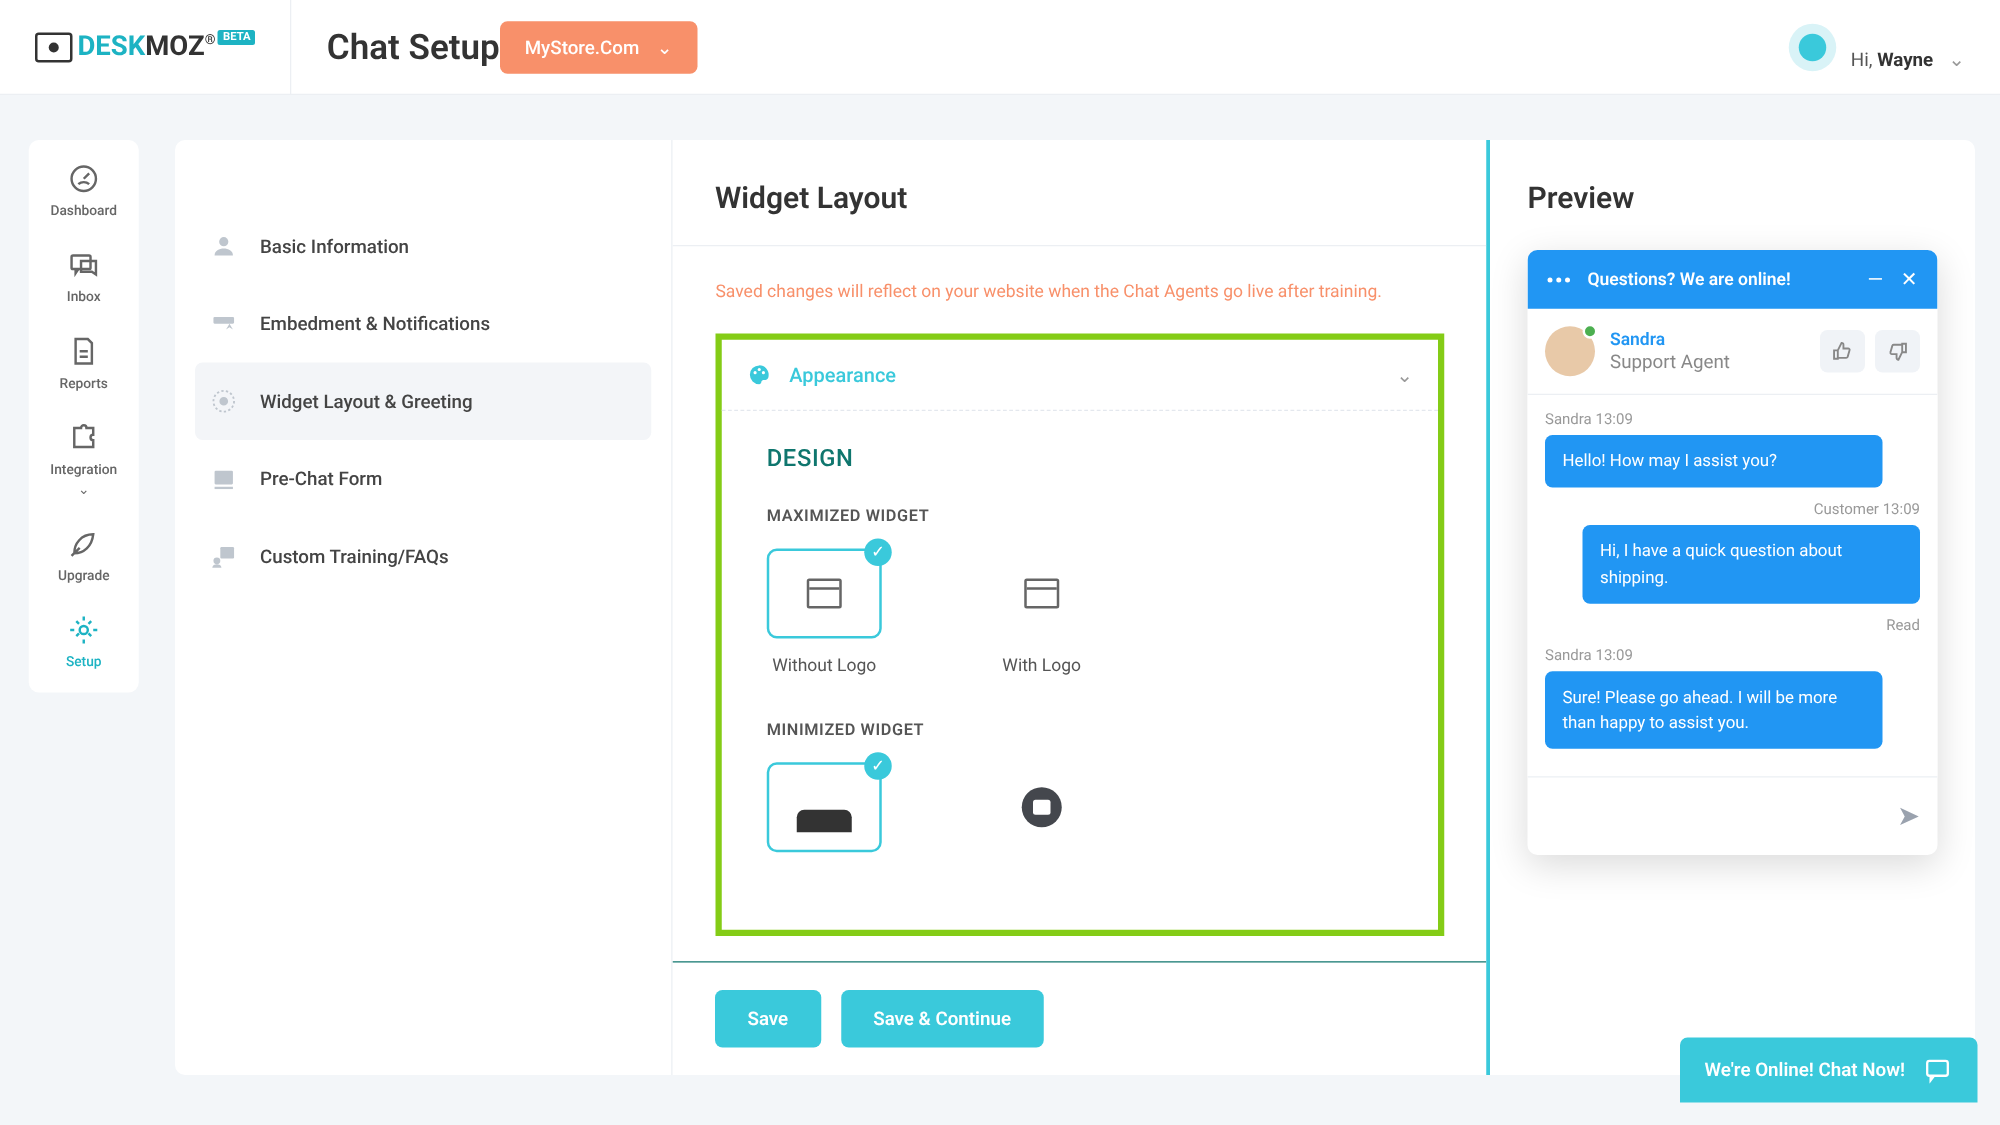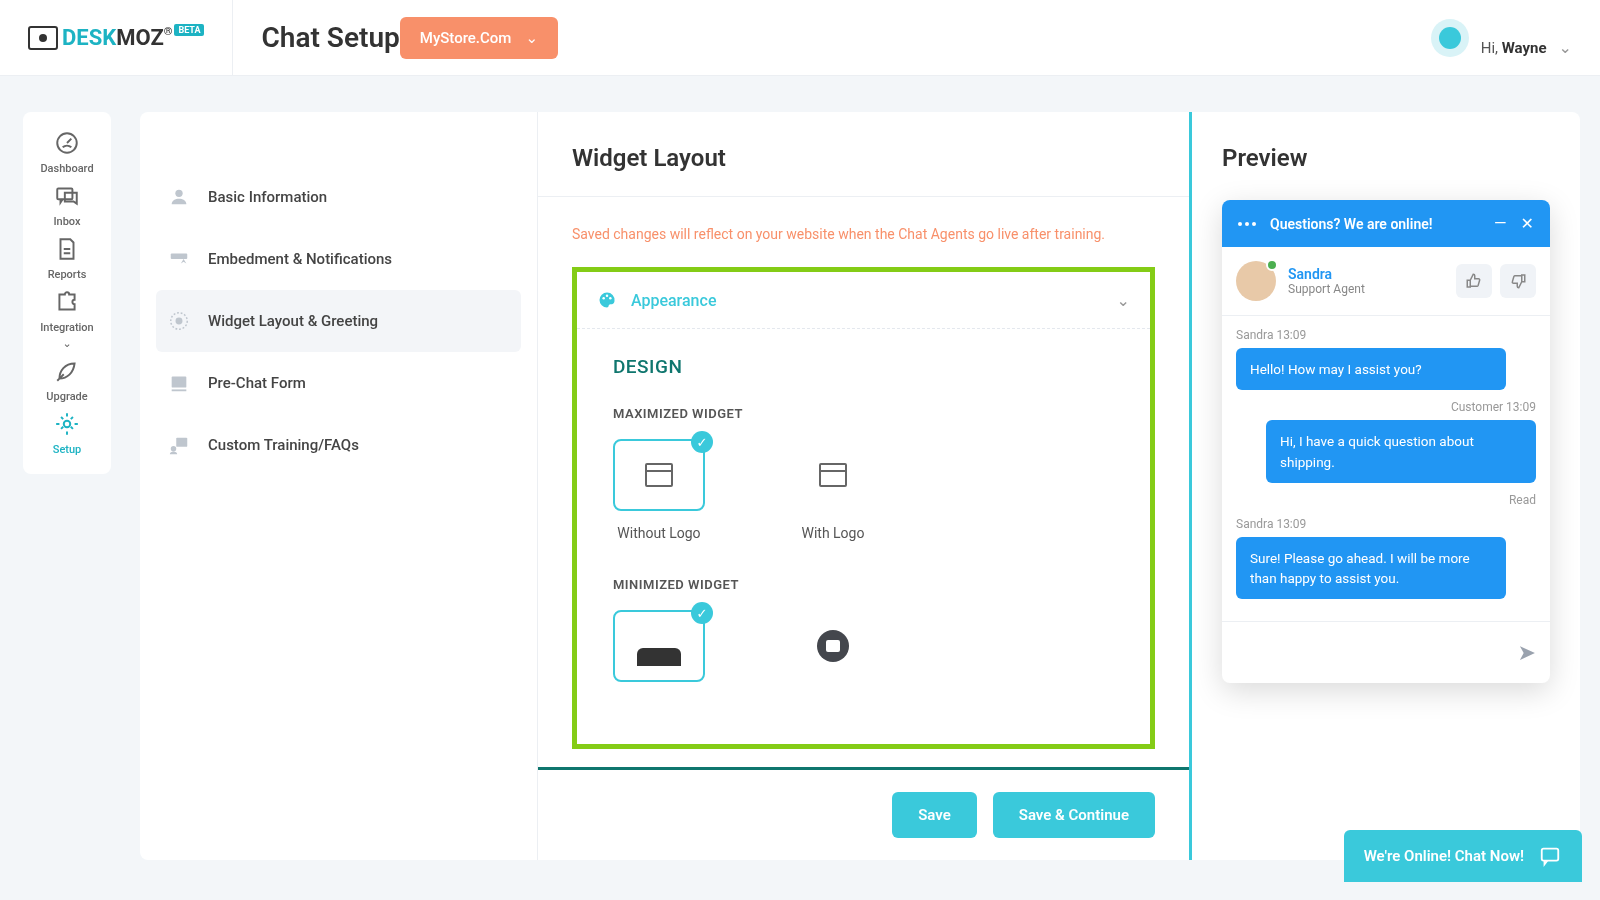--- a/index.html
+++ b/index.html
@@ -13,21 +13,21 @@
 .logo-reg{font-size:11px;vertical-align:top}
 .logo-beta{font-size:9px;background:#1db3c3;color:#fff;padding:1px 4px;border-radius:2px;margin-left:2px;vertical-align:top}
 .vsep{width:1px;height:76px;background:#eceff3;margin:0 28px}
 .page-title{font-size:28px;font-weight:600;color:#333}
 .site-dd{background:#f8906a;color:#fff;border:none;padding:12px 20px;border-radius:6px;font-size:15px;font-weight:500;display:flex;align-items:center;gap:14px;cursor:pointer}
 .user-area{margin-left:auto;display:flex;align-items:flex-end;gap:12px}
 .avatar{width:38px;height:38px;border-radius:50%;background:#d9f3f7;display:flex;align-items:center;justify-content:center}
 .avatar-inner{width:22px;height:22px;background:#3ac9db;border-radius:50%;position:relative}
 .greet{font-size:15px;color:#555}
 .greet b{color:#333;font-weight:700}
-.leftnav{position:absolute;left:23px;top:112px;width:88px;background:#fff;border-radius:8px;padding:18px 0;display:flex;flex-direction:column;align-items:center;gap:8px}
+.leftnav{position:absolute;left:23px;top:112px;width:88px;background:#fff;border-radius:8px;padding:18px 0;display:flex;flex-direction:column;align-items:center;gap:24px}
 .nav-item{display:flex;flex-direction:column;align-items:center;gap:6px;cursor:pointer;color:#666}
 .nav-item.active{color:#1db3c3}
 .nav-item svg{width:26px;height:26px}
 .nav-item span{font-size:11px;font-weight:500}
 .nav-caret{font-size:10px;margin-top:-3px}
 .content{position:absolute;left:140px;top:112px;width:1440px;height:748px;background:#fff;border-radius:8px;display:flex;overflow:hidden}
 .subnav{width:400px;padding:54px 0;display:flex;flex-direction:column}
 .sub-item{display:flex;align-items:center;gap:18px;padding:20px 28px;cursor:pointer;color:#444;font-size:15px;font-weight:500}
 .sub-item.active{background:#f3f5f8;border-radius:6px;margin:0 16px;padding:20px 12px}
 .sub-item svg,.sub-ico{width:22px;height:22px;flex-shrink:0;color:#bfc6ce}
@@ -46,35 +46,35 @@
 .opt{display:flex;flex-direction:column;align-items:center;gap:14px;cursor:pointer}
 .opt-box{width:92px;height:72px;border:2px solid #d6dbe2;border-radius:8px;display:flex;align-items:center;justify-content:center;position:relative}
 .opt.sel .opt-box{border-color:#3ac9db}
 .opt-check{position:absolute;top:-10px;right:-10px;width:22px;height:22px;background:#3ac9db;border-radius:50%;display:flex;align-items:center;justify-content:center;color:#fff;font-size:13px}
 .opt-label{font-size:14px;color:#555}
 .win-ico{width:28px;height:24px;border:2px solid #666;border-radius:2px;position:relative}
 .win-ico::before{content:"";position:absolute;top:5px;left:0;right:0;height:2px;background:#666}
 .tab-shape{width:44px;height:18px;background:#333;border-radius:6px 6px 0 0}
 .circ-shape{width:32px;height:32px;background:#44474d;border-radius:50%;display:flex;align-items:center;justify-content:center}
 .circ-shape::before{content:"";width:14px;height:12px;background:#fff;border-radius:2px}
-.midfoot{border-top:3px solid #0f766e;padding:22px 34px;display:flex;justify-content:flex-end;gap:16px}
+.midfoot{border-top:1px solid #0f766e;padding:22px 34px;display:flex;justify-content:flex-start;gap:16px}
 .btn{background:#3ac9db;color:#fff;border:none;padding:14px 26px;border-radius:6px;font-size:15px;font-weight:600;cursor:pointer}
 .preview{flex:1;padding:32px 30px;display:flex;flex-direction:column}
 .preview h2{font-size:24px;font-weight:600;color:#333;margin-bottom:28px}
 .chat-widget{background:#fff;border-radius:8px;box-shadow:0 8px 30px rgba(0,0,0,0.15);overflow:hidden;width:328px}
 .chat-head{background:#2196f3;color:#fff;padding:14px 16px;display:flex;align-items:center;gap:14px}
 .dots{display:flex;gap:3px}
 .dots i{width:4px;height:4px;background:#fff;border-radius:50%}
 .chat-title{flex:1;font-size:14px;font-weight:600}
 .chat-ctrl{display:flex;gap:14px;font-size:16px}
 .agent-row{padding:14px;display:flex;align-items:center;gap:12px;border-bottom:1px solid #eceff3}
 .agent-av{width:40px;height:40px;border-radius:50%;background:#e8c9a8;position:relative}
 .agent-status{position:absolute;top:-2px;right:-2px;width:12px;height:12px;background:#4caf50;border:2px solid #fff;border-radius:50%}
 .agent-name{color:#2196f3;font-size:14px;font-weight:600}
-.agent-role{color:#888;font-size:12px}
+.agent-role{color:#888;font-size:15px}
 .rate-btns{margin-left:auto;display:flex;gap:8px}
 .rate-btn{width:36px;height:34px;background:#f0f3f7;border-radius:6px;display:flex;align-items:center;justify-content:center;color:#888;cursor:pointer}
 .chat-body{padding:12px 14px;background:#fff}
 .meta{font-size:12px;color:#999;margin-bottom:6px}
 .meta.right{text-align:right}
 .bubble{background:#2196f3;color:#fff;padding:11px 14px;border-radius:6px;font-size:13.5px;line-height:1.5;margin-bottom:10px;max-width:90%}
 .read{text-align:right;font-size:12px;color:#999;margin-bottom:10px}
 .chat-input{border-top:1px solid #eceff3;padding:18px 14px;display:flex;align-items:center}
 .send-ico{margin-left:auto;color:#9aa2ae;font-size:22px}
 .float-widget{position:absolute;right:18px;bottom:18px;background:#3ac9db;color:#fff;padding:14px 20px;border-radius:6px 6px 0 0;display:flex;align-items:center;gap:14px;font-weight:600;font-size:15px}

